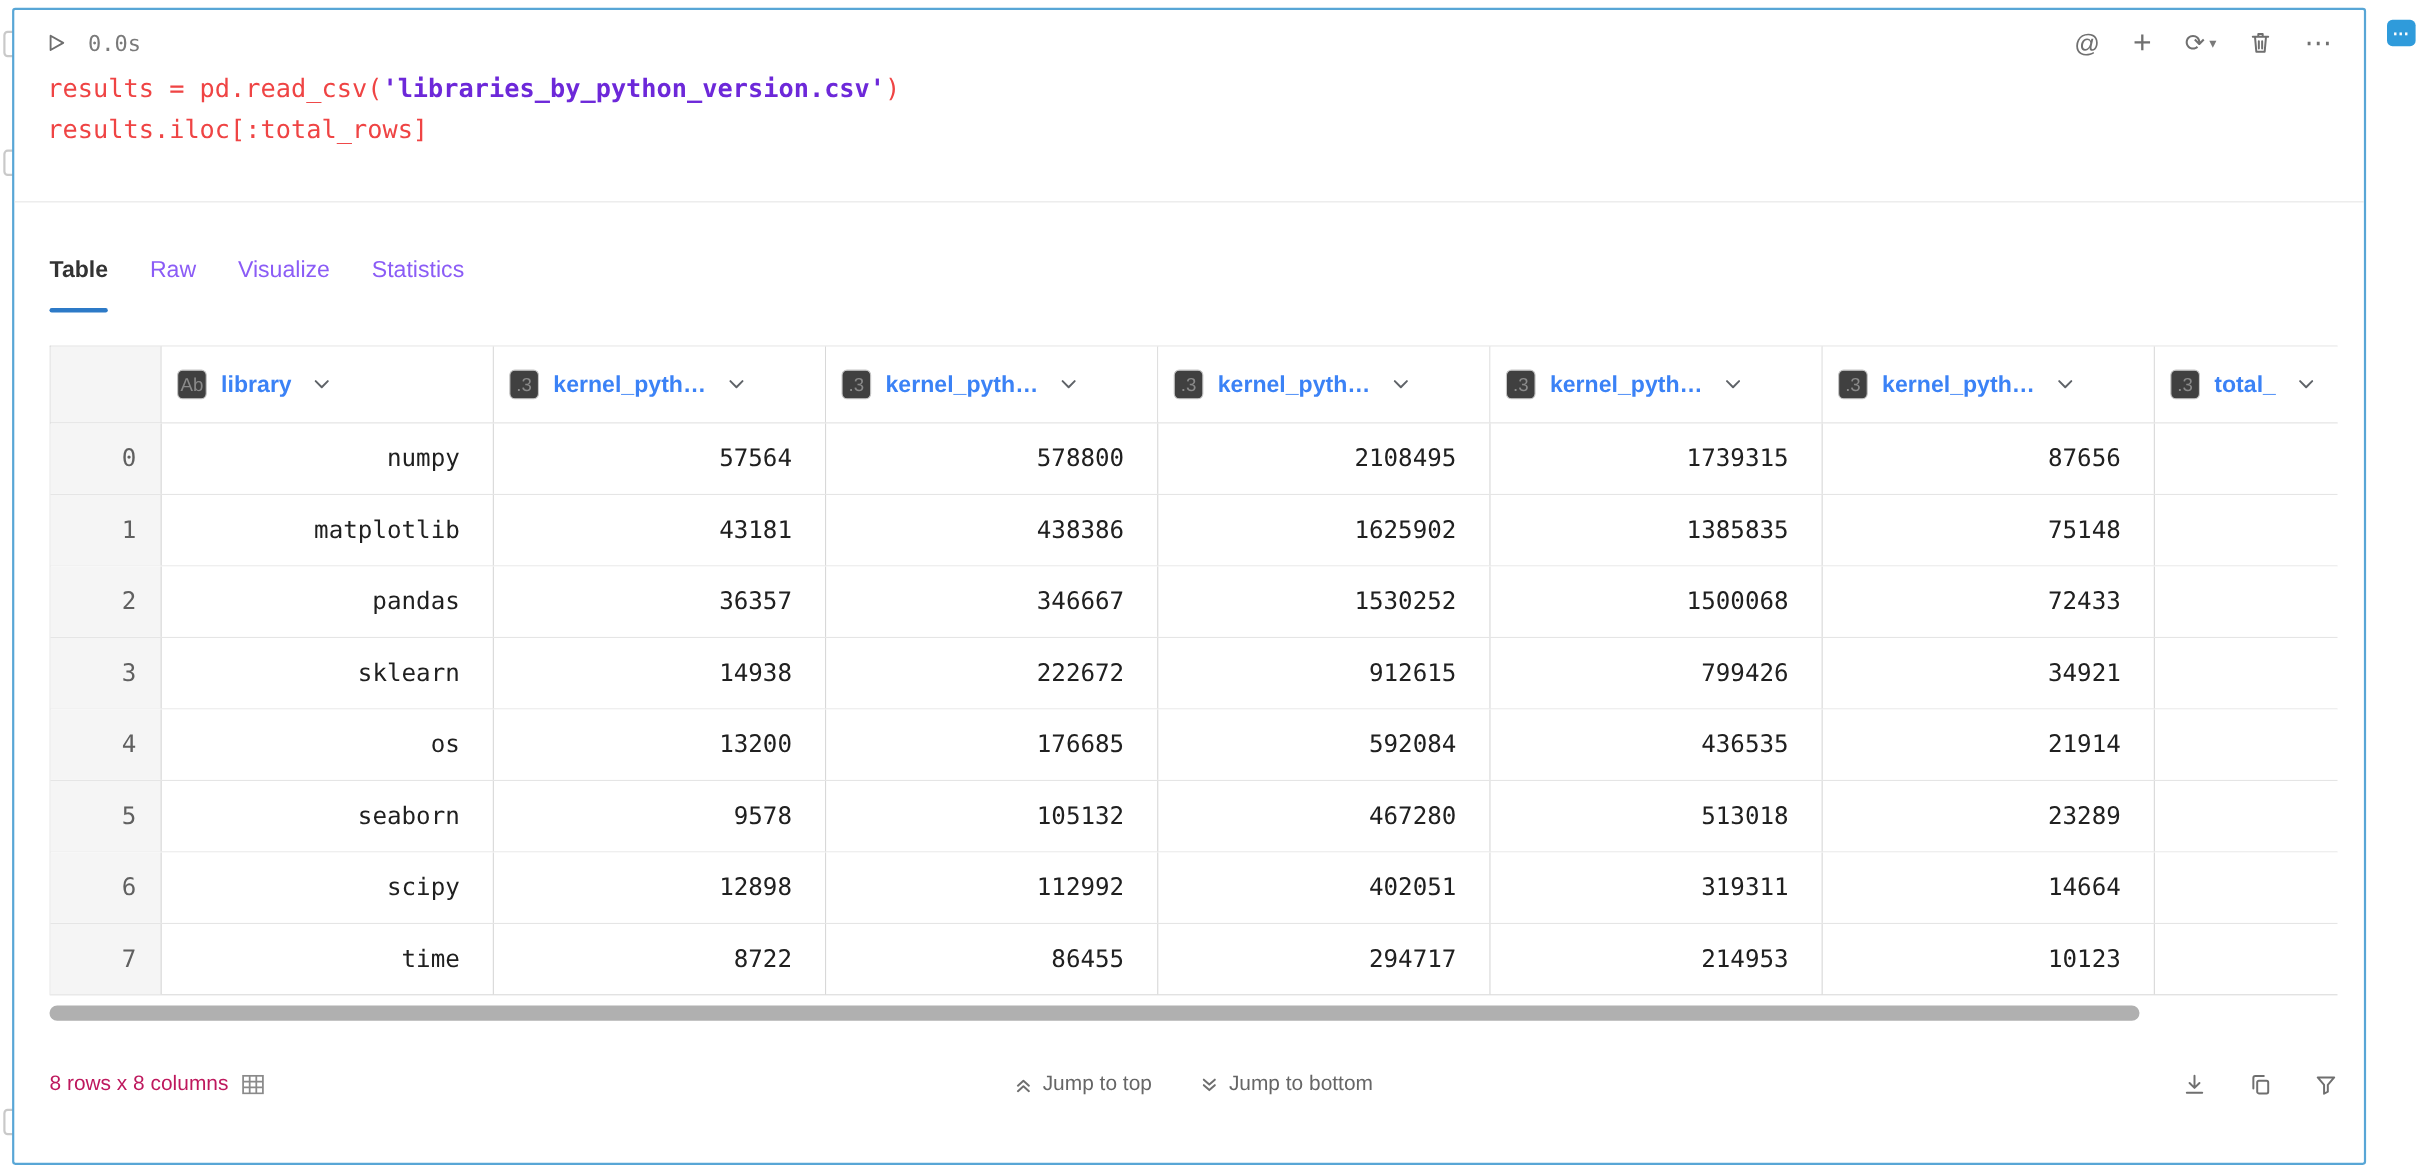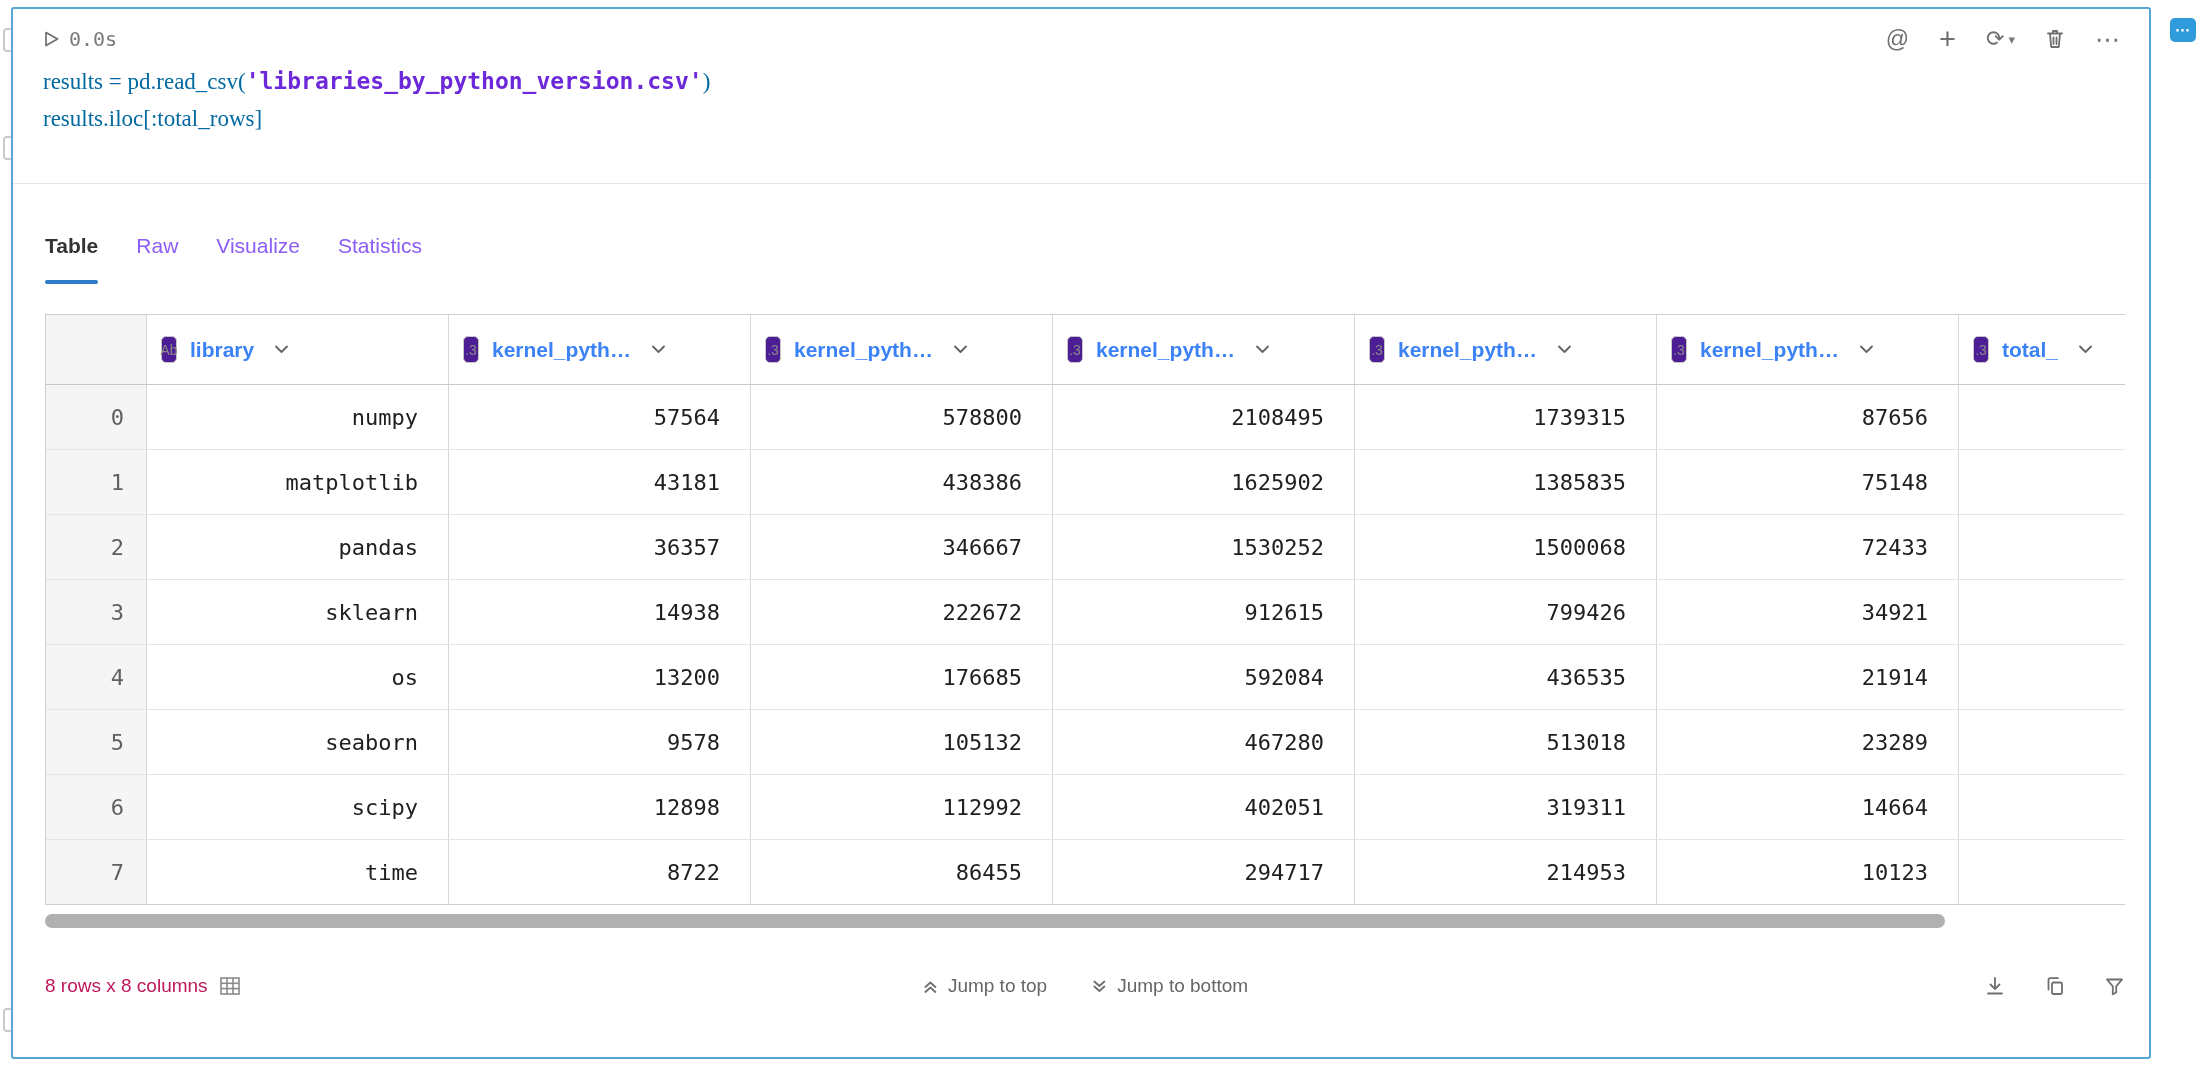--- a/index.html
+++ b/index.html
@@ -16,32 +16,32 @@
   .clip-1 { top:28px; } .clip-2 { top:136px; } .clip-3 { top:1008px; }
 
   
   .comment-badge { position:absolute; left:2170px; top:18px; width:26px; height:24px;
                    background:#2f9bdb; border-radius:5px; display:flex; align-items:center;
                    justify-content:center; color:#fff; font-size:15px; font-weight:bold; letter-spacing:1px; }
 
   
   .code-pane { padding:12px 28px 46px 30px; border-bottom:1px solid #e5e5e5; }
   .cell-toolbar { display:flex; align-items:center; height:36px; margin-bottom:6px; }
-  .run-group { display:flex; align-items:center; gap:9px; }
+  .run-group { display:flex; align-items:center; gap:20px; }
   .exec-time { font-family:"DejaVu Sans Mono", monospace; font-size:20px; color:#7a7a7a; }
   .toolbar-spacer { flex:1; }
   .toolbar-right { display:flex; align-items:center; gap:30px; color:#707070; }
   .tb-ic { display:flex; align-items:center; cursor:pointer; line-height:1; }
   .ic-at { font-size:23px; } .ic-plus { font-size:29px; font-weight:400; }
   .ic-run-opt { font-size:22px; display:flex; align-items:center; gap:4px; }
   .ic-run-opt .dd { font-size:13px; color:#7a7a7a; }
   .ic-more { font-size:25px; letter-spacing:1px; }
 
   .code-editor { font-family:"DejaVu Sans Mono", monospace; font-size:23px; line-height:37px; color:#1c1c1c; }
-  .seg-plain { color:#0369a1;font-family:Liberation Serif, serif; }
+  .seg-plain { color:#ef4444; }
   .seg-string { color:#6d28d9; font-weight:600; }
 
   
   .output-pane { padding:0 24px 0 32px; position:relative; }
 
   .tabs { display:flex; gap:38px; margin-top:50px; }
   .tab { position:relative; font-size:21px; color:#8b5cf6; padding-bottom:26px; cursor:pointer; }
   .tab.active { color:#333333; font-weight:700; }
   .tab.active::after { content:""; position:absolute; left:0; right:0; bottom:0; height:4px;
                        background:#2d7ac7; border-radius:2px; }
@@ -51,23 +51,23 @@
   .dl-table { width:2193px; border-top:1px solid #cfcfcf; border-left:1px solid #cfcfcf; }
   .hrow, .tr { display:flex; }
   .hrow { height:70px; border-bottom:1px solid #c9c9c9; }
   .tr { height:65px; border-bottom:1px solid #e5e5e5; background:#fff; }
   .tr:last-child { border-bottom:1px solid #cfcfcf; }
 
   .corner { width:101px; flex:none; background:#f5f5f5; border-right:1px solid #d8d8d8; }
   .th { width:302px; flex:none; display:flex; align-items:center; padding-left:14px;
         border-right:1px solid #d8d8d8; background:#fff; cursor:pointer; }
   .th.col-last { width:280px; }
-  .type-icon { width:16px; height:27px; flex:none; border:1.5px solid #c6c6c6; border-radius:5px;
+  .type-icon { width:27px; height:27px; flex:none; border:1.5px solid #c6c6c6; border-radius:5px;
                display:flex; align-items:center; justify-content:center;
-               font-size:14px; color:#8a8a8a; background:#4c1d95; }
+               font-size:17px; color:#8a8a8a; background:#404040; }
   .th-label { margin-left:13px; font-size:21px; font-weight:700; color:#3b82f6; white-space:nowrap;
               overflow:hidden; text-overflow:ellipsis; max-width:190px; }
   .th-chevron { margin-left:20px; display:flex; align-items:center; }
 
   .td { width:302px; flex:none; display:flex; align-items:center; justify-content:flex-end;
         padding-right:30px; border-right:1px solid #d8d8d8;
         font-family:"DejaVu Sans Mono", monospace; font-size:22px; color:#202020; }
   .td.col-last { width:280px; }
   .td.idx { width:101px; background:#f5f5f5; color:#606060; padding-right:22px; }
 

